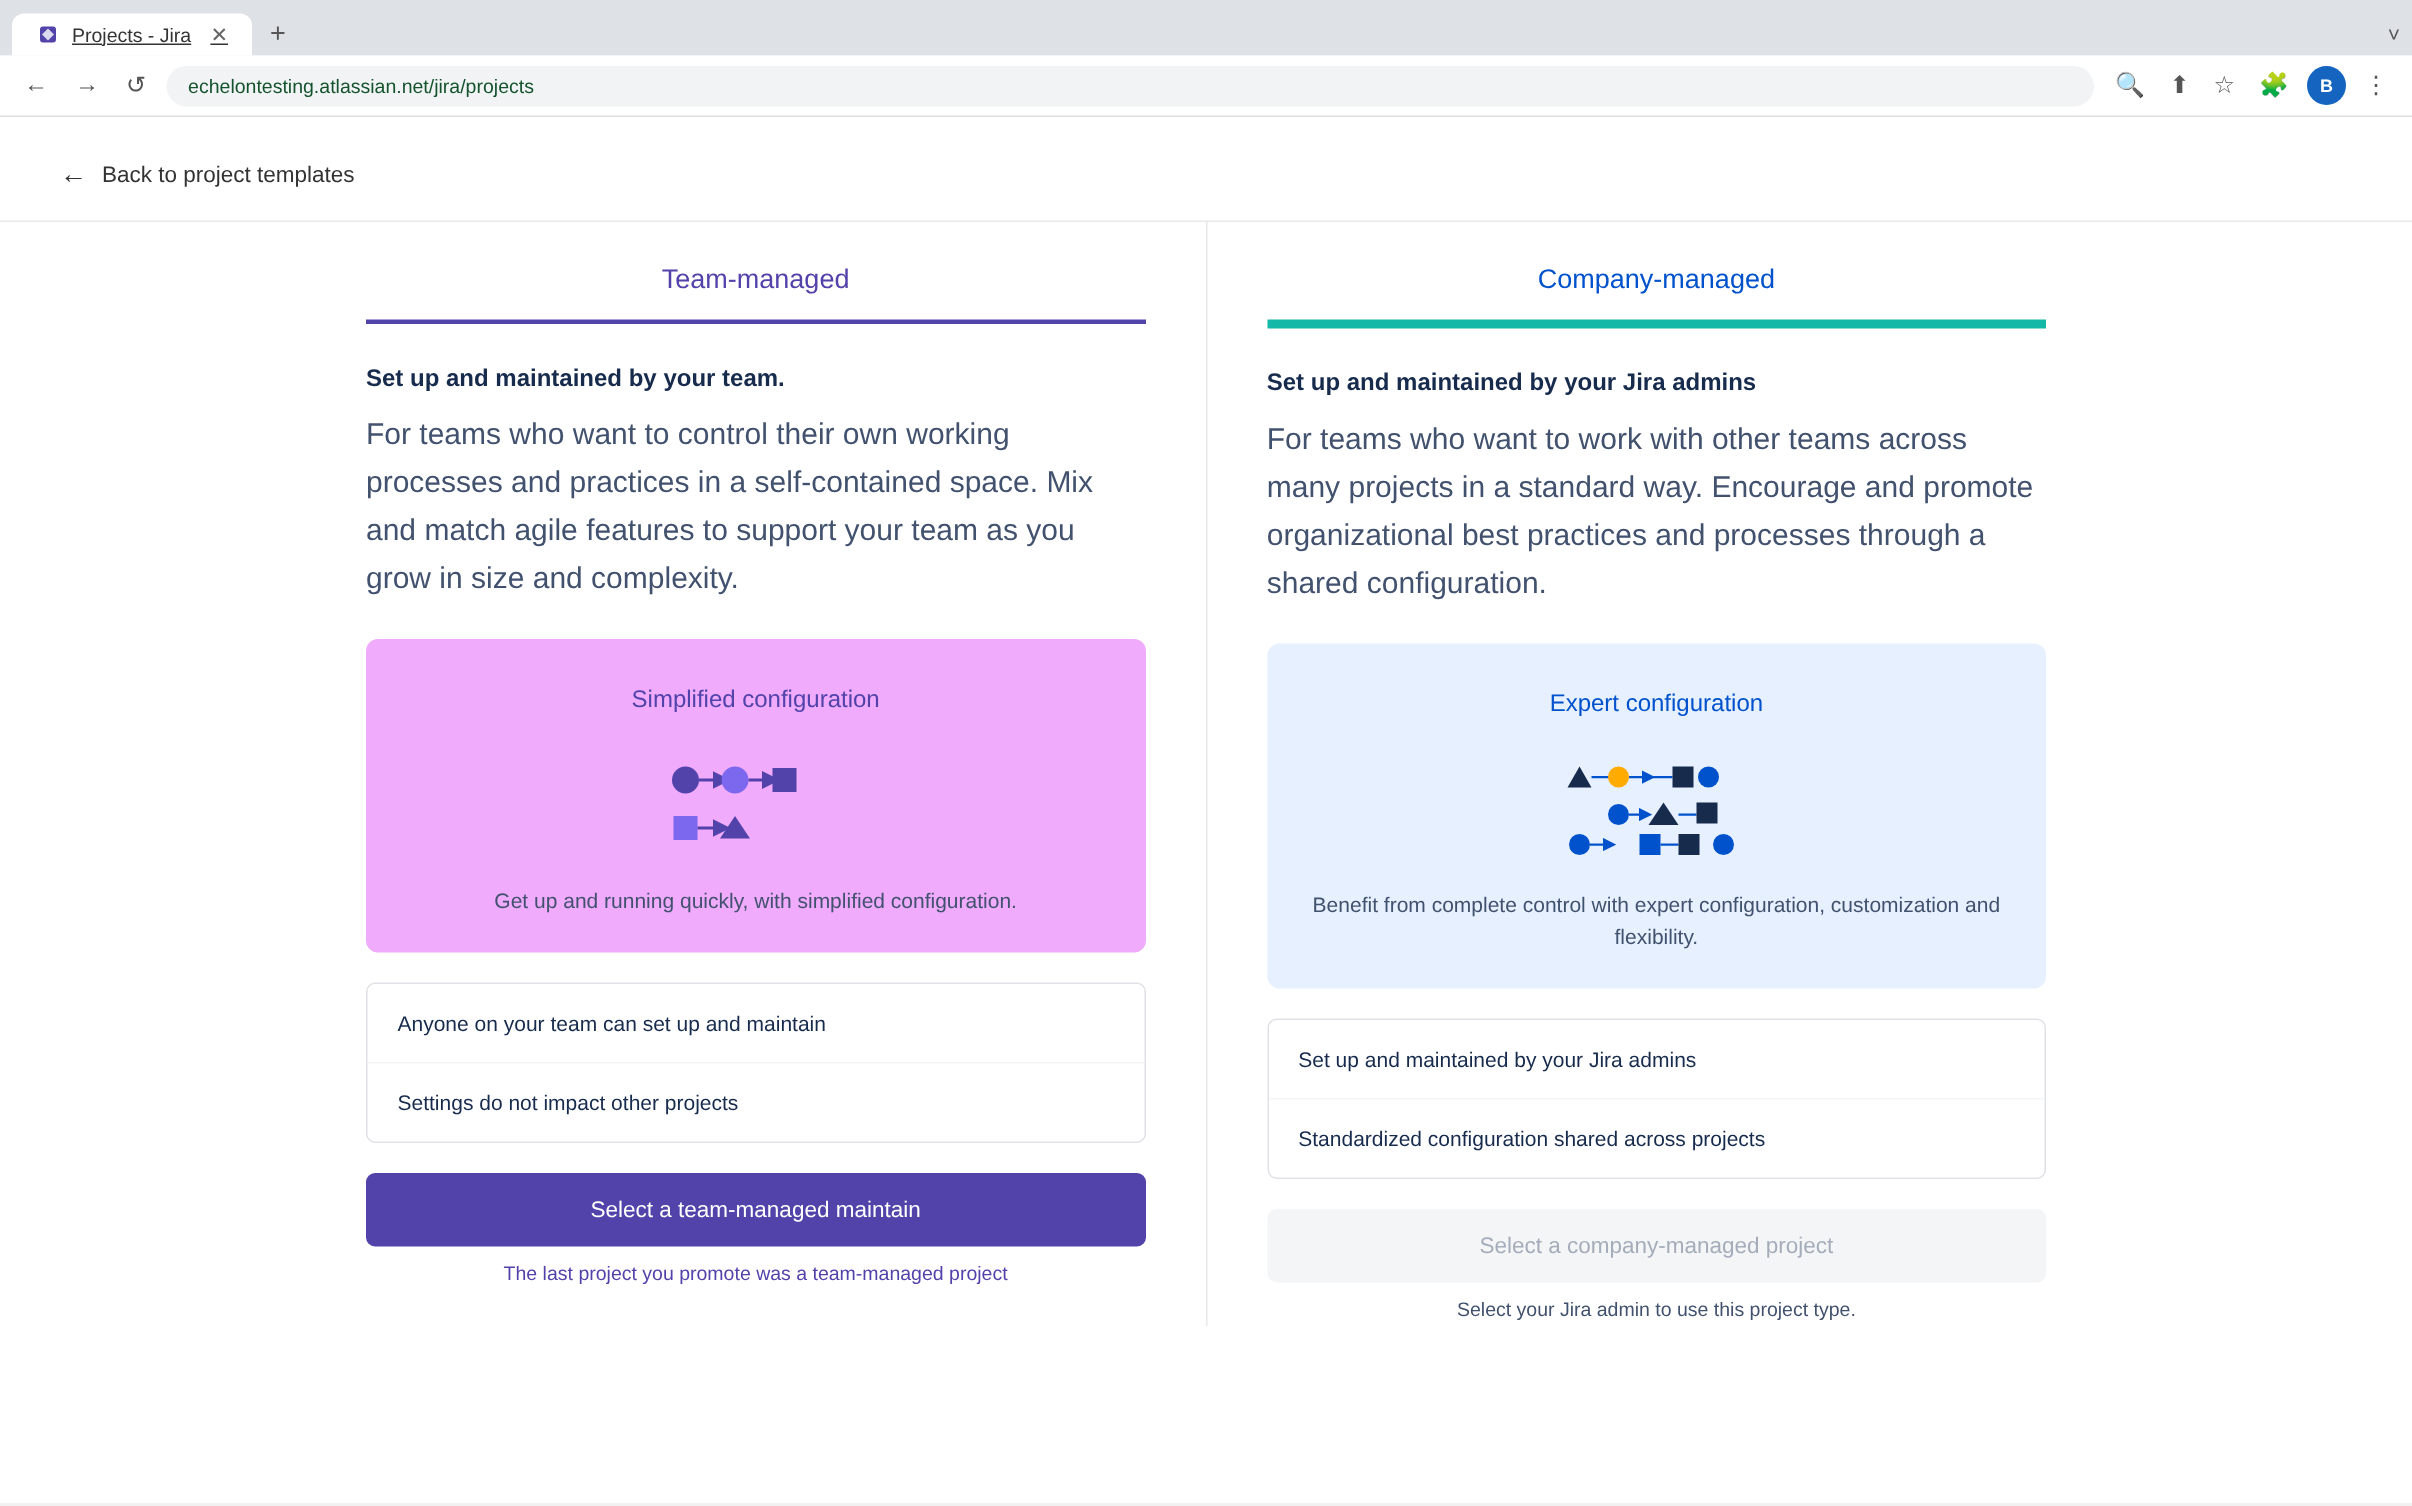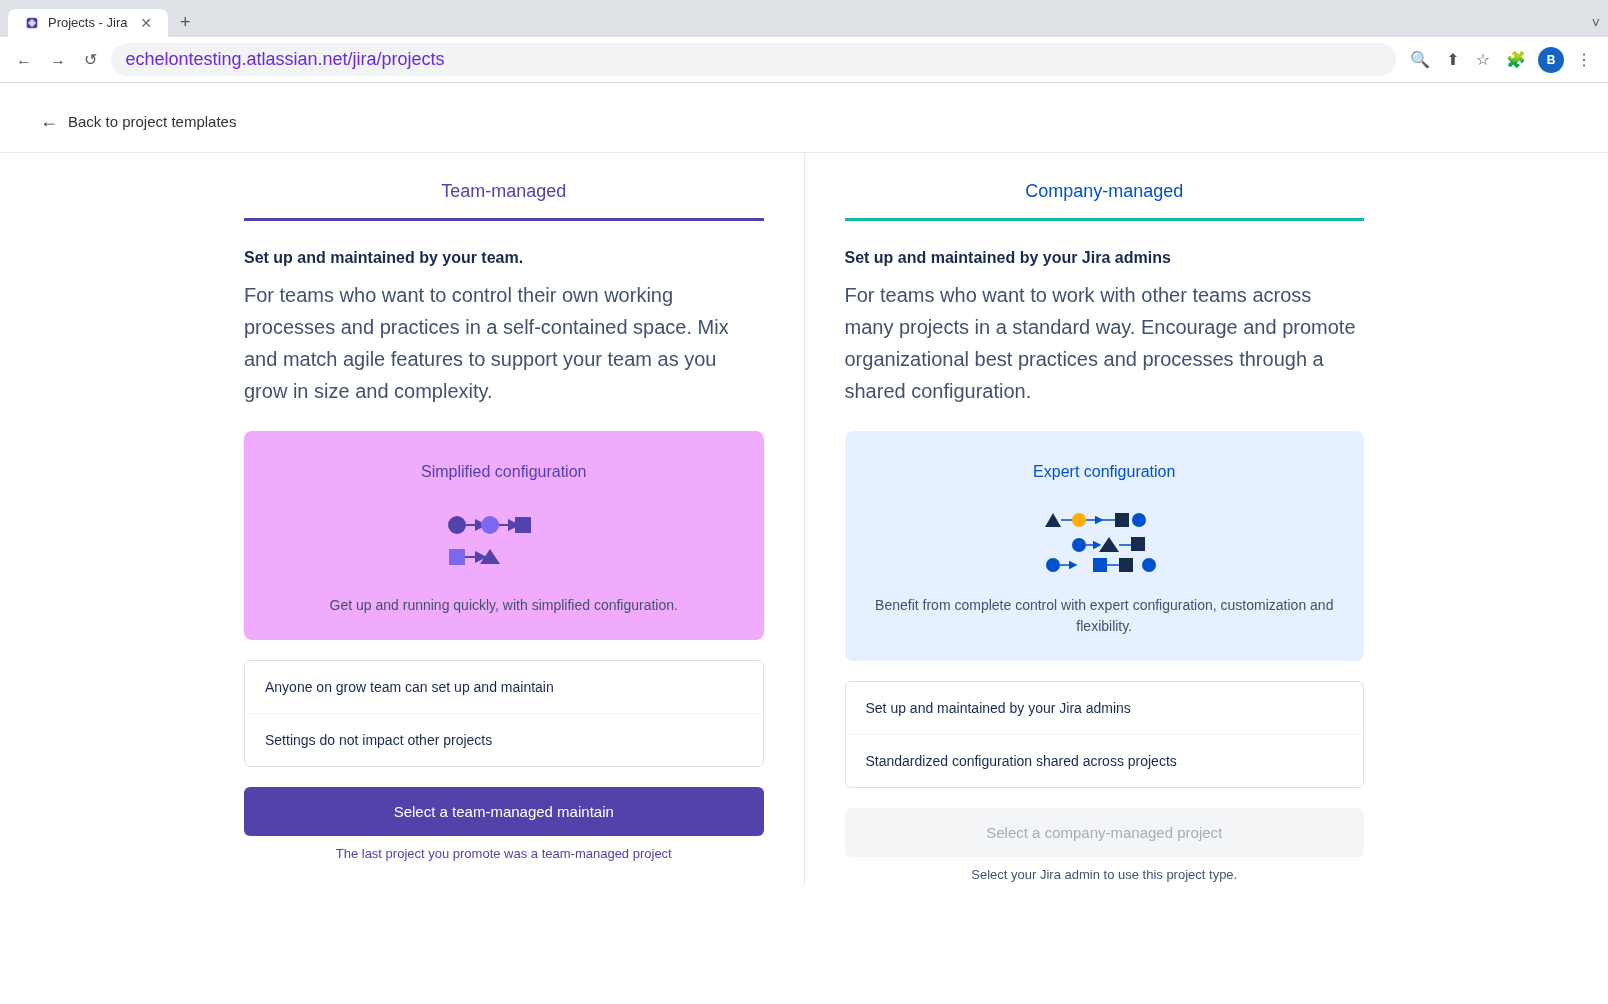--- a/index.html
+++ b/index.html
@@ -14,25 +14,26 @@
       display: flex;
       align-items: center;
       gap: 4px;
       margin-bottom: 0;
     }
     .tab {
       background: #fff;
       border-radius: 8px 8px 0 0;
       padding: 6px 16px;
       display: flex;
-      align-items: flex-start;
+      align-items: flex-end;
       gap: 8px;
       font-size: 13px;
       color: #333;
       min-width: 160px;
+      text-decoration: underline;
     }
     .tab-icon {
       width: 16px;
       height: 16px;
     }
     .tab-close {
       margin-left: auto;
       color: #666;
       font-size: 14px;
       cursor: pointer;
@@ -67,22 +68,22 @@
       cursor: pointer;
       padding: 4px;
     }
     .nav-btn:disabled { color: #bbb; cursor: default; }
     .address-input {
       flex: 1;
       border: none;
       background: #f1f3f4;
       border-radius: 20px;
       padding: 6px 14px;
-      font-size: 18px;
-      color: #6d28d9;
+      font-size: 13px;
+      color: #14532d;
       outline: none;
     }
     .browser-icons {
       display: flex;
       gap: 8px;
       align-items: center;
     }
     .browser-icon-btn {
       background: none;
       border: none;
@@ -149,21 +150,21 @@
       font-weight: 500;
       cursor: pointer;
       border-bottom: 3px solid transparent;
     }
     .tab-header.active-team {
       color: #5243aa;
       border-bottom: 3px solid #5243aa;
     }
     .tab-header.active-company {
       color: #0052cc;
-      border-bottom: 3px solid #14b8a6;
+      border-bottom: 6px solid #14b8a6;
     }
 
     .section-title {
       font-size: 16px;
       font-weight: 700;
       color: #172b4d;
       margin: 28px 0 12px 0;
     }
 
     .section-desc {
@@ -336,21 +337,21 @@
               </marker>
             </defs>
           </svg>
         </div>
 
         <div class="config-card-desc">Get up and running quickly, with simplified configuration.</div>
       </div>
 
       
       <div class="feature-list">
-        <div class="feature-item">Anyone on grow team can set up and maintain</div>
+        <div class="feature-item">Anyone on your team can set up and maintain</div>
         <div class="feature-item">Settings do not impact other projects</div>
       </div>
 
       
       <button class="select-btn-team">Select a team-managed maintain</button>
       <div class="btn-note-team">The last project you promote was a team-managed project</div>
     </div>
 
     <div class="column">
       <div class="tab-header active-company">Company-managed</div>

